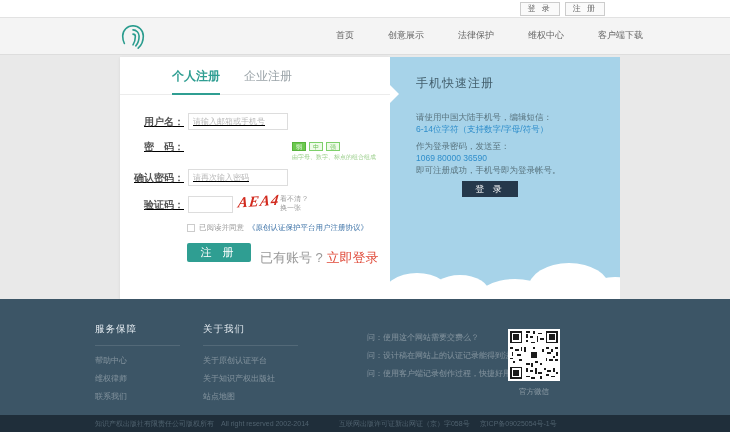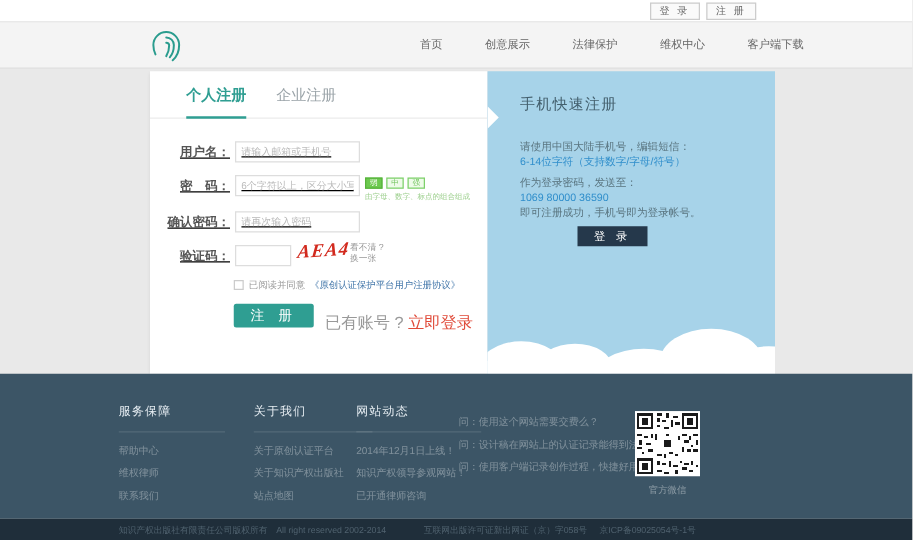--- a/index.html
+++ b/index.html
@@ -14,21 +14,21 @@
   
   .header { position:absolute; top:18px; left:0; right:0; height:37px; background:#f4f4f4; border-bottom:1px solid #ddd; }
   .logo { position:absolute; left:118px; top:3px; display:flex; align-items:center; gap:6px; cursor:pointer; }
   .logo-title { font-size:13px; font-weight:bold; color:#17322e; letter-spacing:2px; font-family:"Liberation Serif","DejaVu Serif",serif; }
   .logo-url { font-size:8px; font-weight:bold; color:#22323c; text-align:center; letter-spacing:.5px; }
   .nav { position:absolute; right:87px; top:11px; display:flex; gap:34px; }
   .nav-item { font-size:9px; color:#666; cursor:pointer; }
 
   
   .card { position:absolute; left:120px; top:57px; width:270px; height:242px; background:#fff; box-shadow:0 1px 3px rgba(0,0,0,.08); }
-  .tabs { display:flex; gap:24px; padding-left:29px; height:38px; align-items:center; border-bottom:1px solid #ececec; }
+  .tabs { display:flex; gap:24px; padding-left:52px; height:38px; align-items:center; border-bottom:1px solid #ececec; }
   .tab { font-size:12px; color:#9aa3a8; cursor:pointer; height:38px; line-height:38px; }
   .tab.active { color:#2f9e92; font-weight:bold; border-bottom:2px solid #2f9e92; }
   .form-row { position:absolute; left:0; display:flex; align-items:center;text-decoration:underline; }
   .r1 { top:56px; } .r2 { top:83px; } .r3 { top:112px; } .r4 { top:139px; }
   .row-label { width:64px; text-align:right; font-size:10px; color:#555; font-weight:bold; margin-right:4px; white-space:nowrap; }
   .txt-input { width:100px; height:17px; border:1px solid #ddd; font-size:8px; padding:0 4px; color:#333; background:#fff; }
   .txt-input.small { width:45px; }
   .txt-input::placeholder { color:#b9b9b9; font-size:8px; }
   .strength { position:absolute; left:172px; top:85px; display:flex; gap:3px; }
   .chip { width:14px; height:9px; border:1px solid #7ed06b; color:#6cc157; font-size:6px; line-height:8px; text-align:center; background:#eefbe9; }
@@ -119,21 +119,20 @@
     <span class="tab">企业注册</span>
   </div>
 
   <div class="form-row r1">
     <span class="row-label">用户名：</span>
     <input class="txt-input" type="text" placeholder="请输入邮箱或手机号" style="">
   </div>
 
   <div class="form-row r2">
     <span class="row-label">密　码：</span>
-    <input class="txt-input" type="text" placeholder="6个字符以上，区分大小写" style="">
   </div>
   <div class="strength">
     <span class="chip filled">弱</span>
     <span class="chip">中</span>
     <span class="chip">强</span>
   </div>
   <div class="strength-hint">由字母、数字、标点的组合组成</div>
 
   <div class="form-row r3">
     <span class="row-label">确认密码：</span>
@@ -188,28 +187,20 @@
       <li>维权律师</li>
       <li>联系我们</li>
     </ul>
   </div>
   <div class="fcol fcol-2">
     <div class="fcol-title">关于我们</div>
     <ul>
       <li>关于原创认证平台</li>
       <li>关于知识产权出版社</li>
       <li>站点地图</li>
-    </ul>
-  </div>
-  <div class="fcol fcol-3">
-    <div class="fcol-title">网站动态</div>
-    <ul>
-      <li>2014年12月1日上线！</li>
-      <li>知识产权领导参观网站！</li>
-      <li>已开通律师咨询</li>
     </ul>
   </div>
   <div class="fcol fcol-4">
     <ul>
       <li>问：使用这个网站需要交费么？</li>
       <li>问：设计稿在网站上的认证记录能得到法律保护？</li>
       <li>问：使用客户端记录创作过程，快捷好用吗？</li>
     </ul>
   </div>
 

